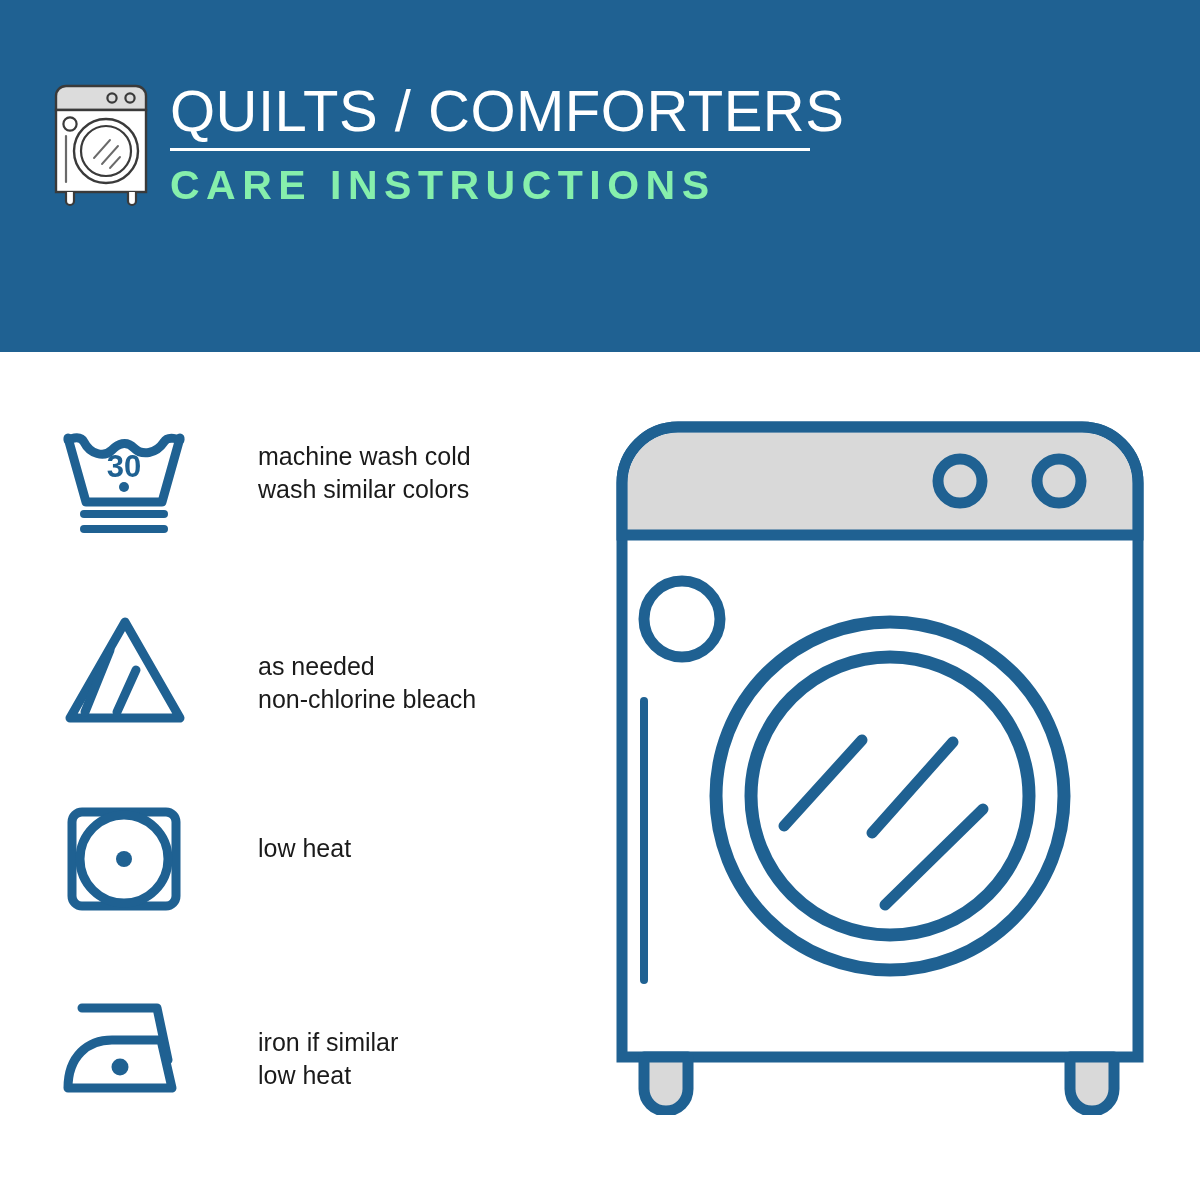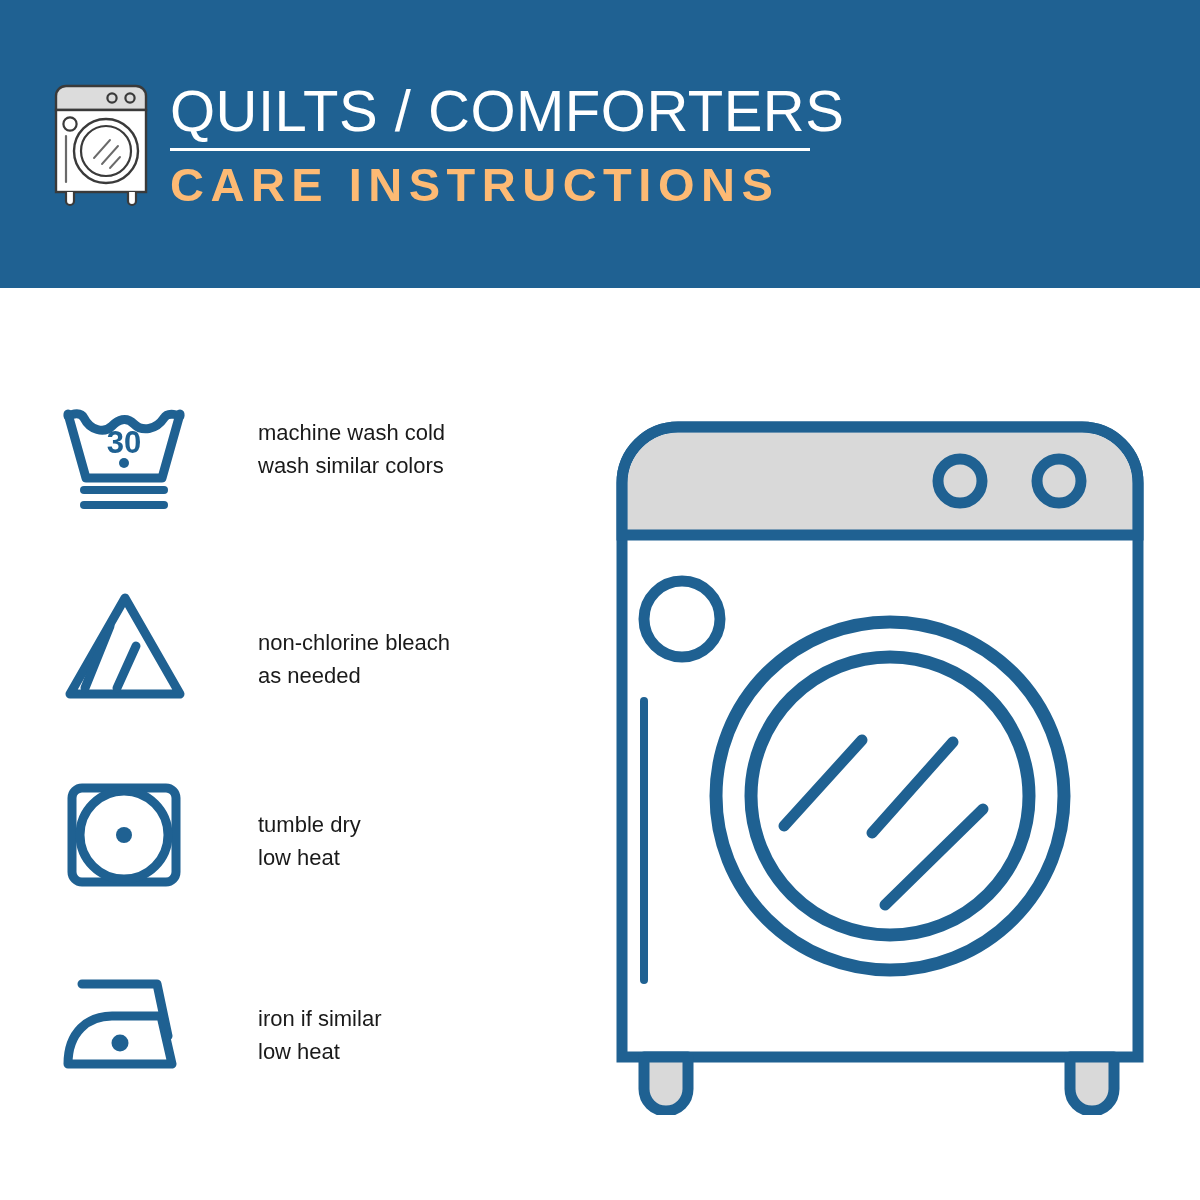--- a/index.html
+++ b/index.html
@@ -17,21 +17,21 @@
     background: #ffffff;
     overflow: hidden;
   }
 
   
   .header-band {
     position: absolute;
     left: 0;
     top: 0;
     width: 1200px;
-    height: 288px;
+    height: 352px;
     background: #1f6192;
   }
   .header-inner {
     position: absolute;
     left: 48px;
     top: 78px;
     display: flex;
     align-items: flex-start;
   }
   .header-logo {
@@ -54,53 +54,53 @@
     white-space: nowrap;
     font-family: "Liberation Sans", sans-serif;
   }
   .title-rule {
     height: 3px;
     background: #ffffff;
     margin: 6px 0 8px 0;
     width: 640px;
   }
   .title-sub {
-    color: #fdba74;
-    font-size: 47px;
+    color: #86efac;
+    font-size: 41px;
     font-weight: bold;
     line-height: 52px;
     letter-spacing: 6.5px;
     white-space: nowrap;
     font-family: "Liberation Sans", sans-serif;
   }
 
   
   .care-list {
     position: absolute;
     left: 60px;
-    top: 400px;
+    top: 424px;
     width: 470px;
   }
   .care-row {
     position: relative;
     height: 188px;
     display: flex;
     align-items: flex-start;
   }
   .care-symbol {
     width: 130px;
     flex: 0 0 auto;
     display: flex;
     justify-content: flex-start;
     align-items: flex-start;
   }
   .care-label {
     flex: 1 1 auto;
     color: #1a1a1a;
-    font-size: 22px;
+    font-size: 25px;
     line-height: 33px;
     padding-left: 68px;
     font-family: "Liberation Sans", sans-serif;
   }
   .care-label .ln { display: block; white-space: nowrap; }
 
   .row-wash .care-label   { padding-top: 16px; }
   .row-bleach .care-label { padding-top: 38px; }
   .row-dry .care-label    { padding-top: 32px; }
   .row-iron .care-label   { padding-top: 38px; }
@@ -181,35 +181,34 @@
 
     <div class="care-row row-bleach">
       <div class="care-symbol">
         <svg viewBox="0 0 130 115" width="130" height="115" aria-hidden="true">
           <path d="M65 10 L120 106 L10 106 Z" fill="none" stroke="#1f6192" stroke-width="9" stroke-linejoin="round"></path>
           <line x1="50" y1="38" x2="25" y2="100" stroke="#1f6192" stroke-width="9" stroke-linecap="round"></line>
           <line x1="76" y1="58" x2="57" y2="100" stroke="#1f6192" stroke-width="9" stroke-linecap="round"></line>
         </svg>
       </div>
       <div class="care-label">
+        <span class="ln">as needed</span>
         <span class="ln">non-chlorine bleach</span>
-        <span class="ln">as needed</span>
       </div>
     </div>
 
     <div class="care-row row-dry">
       <div class="care-symbol">
         <svg viewBox="0 0 130 115" width="130" height="115" aria-hidden="true">
           <rect x="12" y="12" width="104" height="94" rx="10" ry="10" fill="none" stroke="#1f6192" stroke-width="9"></rect>
           <circle cx="64" cy="59" r="44" fill="none" stroke="#1f6192" stroke-width="9"></circle>
           <circle cx="64" cy="59" r="8" fill="#1f6192"></circle>
         </svg>
       </div>
       <div class="care-label">
-        <span class="ln">tumble dry</span>
         <span class="ln">low heat</span>
       </div>
     </div>
 
     <div class="care-row row-iron">
       <div class="care-symbol">
         <svg viewBox="0 0 130 115" width="130" height="115" aria-hidden="true">
 
           <path d="M22 20 H97 L108 72" fill="none" stroke="#1f6192" stroke-width="9" stroke-linecap="round" stroke-linejoin="round"></path>
 

